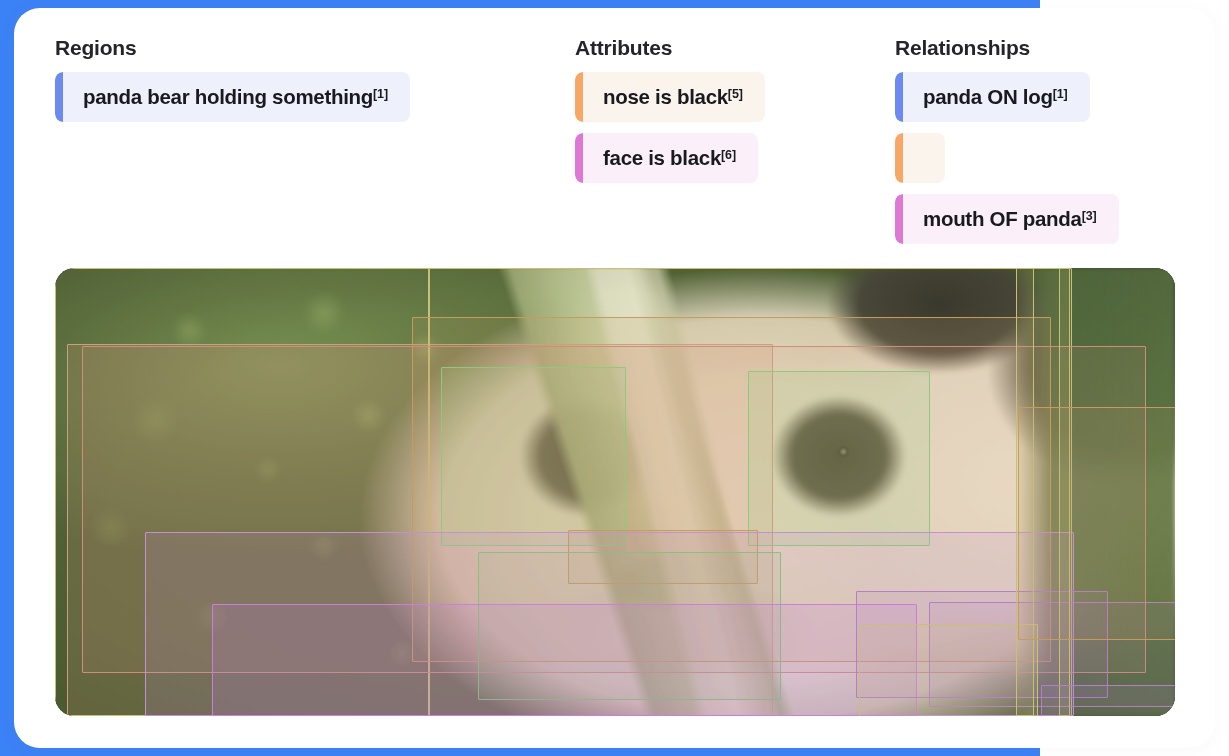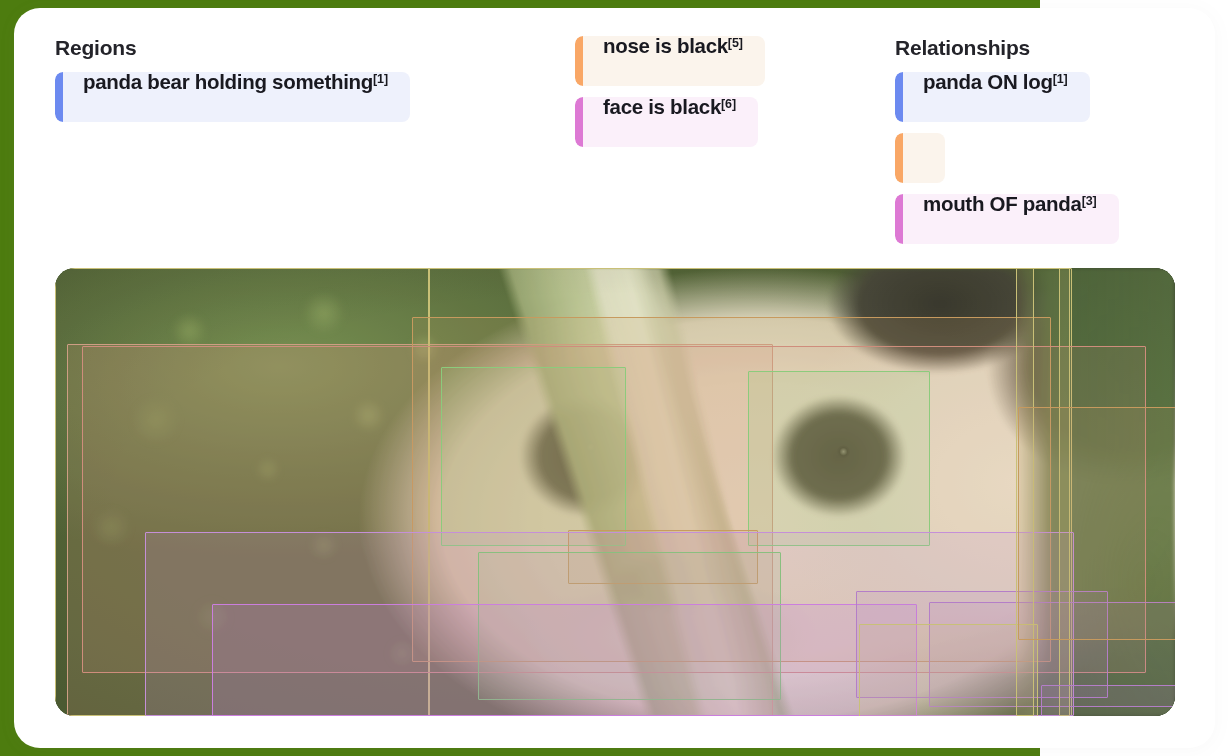--- a/index.html
+++ b/index.html
@@ -9,21 +9,21 @@
     height: 756px;
     overflow: hidden;
     background: #ffffff;
     font-family: "Liberation Sans", sans-serif;
   }
 
   #root {
     position: relative;
     width: 1040px;
     height: 756px;
-    background: #4d7c0f;
+    background: #3b82f6;
   }
 
   
   #card {
     position: absolute;
     left: 14px;
     top: 8px;
     width: 1201px;
     height: 740px;
     background: #ffffff;
@@ -52,20 +52,21 @@
     letter-spacing: -0.2px;
     margin-bottom: 12px;
     white-space: nowrap;
   }
 
   .pill-list { display: flex; flex-direction: column; gap: 11px; }
 
   .pill {
     position: relative;
     display: inline-flex;
+    align-items: center;
     align-self: flex-start;
     height: 50px;
     padding: 0 22px 0 28px;
     border-radius: 8px;
     overflow: hidden;
     white-space: nowrap;
   }
 
   .pill .accent {
     position: absolute;
@@ -227,20 +228,21 @@
           <div class="pill v-blue">
             <span class="accent"></span>
             <span class="nowrap">
               <span class="pill-text">panda bear holding something</span><span class="pill-sup">[1]</span>
             </span>
           </div>
         </div>
       </div>
 
       <div class="column col-attributes">
+        <div class="col-heading">Attributes</div>
         <div class="pill-list">
           <div class="pill v-orange">
             <span class="accent"></span>
             <span class="nowrap">
               <span class="pill-text">nose is black</span><span class="pill-sup">[5]</span>
             </span>
           </div>
           <div class="pill v-pink">
             <span class="accent"></span>
             <span class="nowrap">

